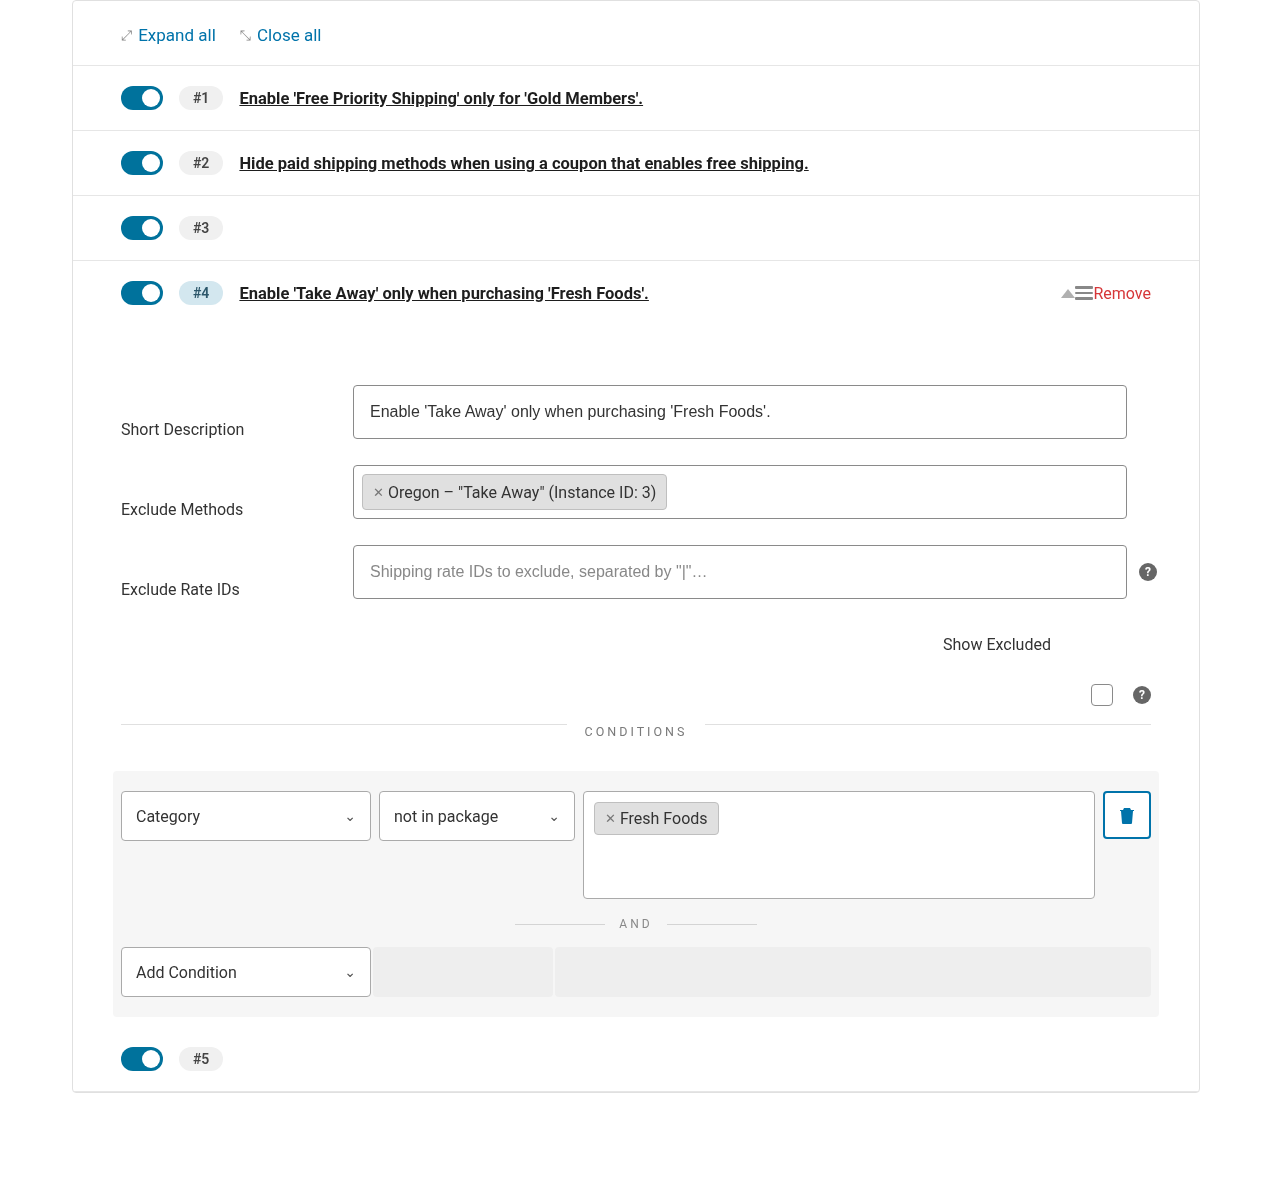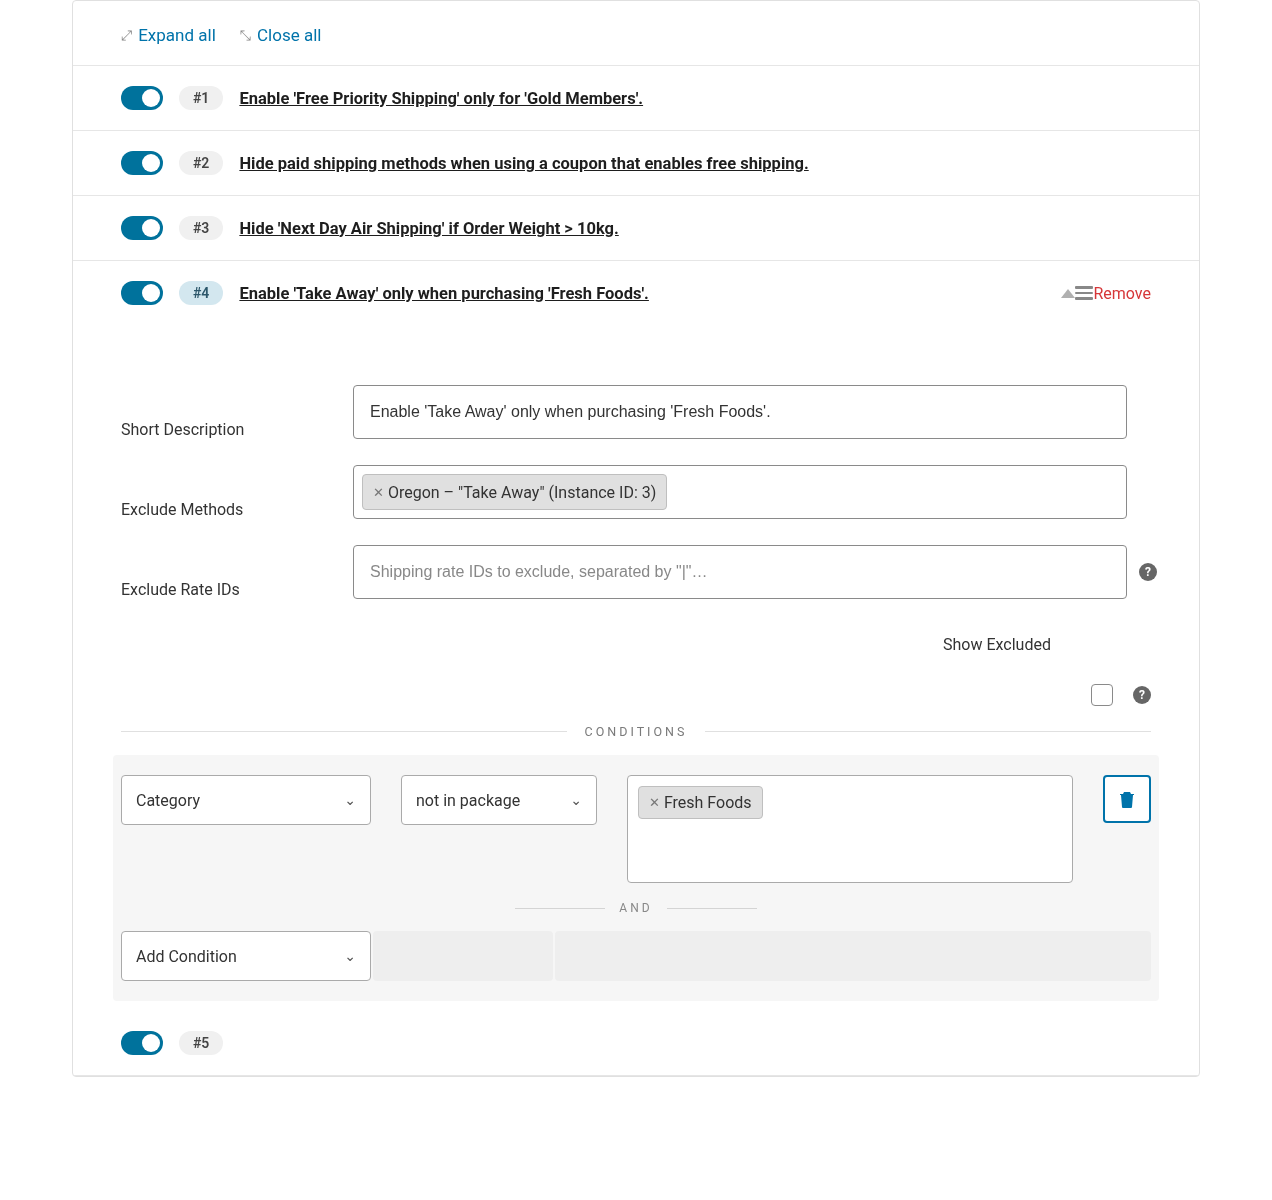--- a/index.html
+++ b/index.html
@@ -189,22 +189,21 @@
       color: #fff;
       display: inline-flex;
       align-items: center;
       justify-content: center;
       font-size: 12px;
       font-weight: 700;
       cursor: pointer;
     }
     .divider {
       display: flex;
-      align-items: center;
-      margin: 18px 0 16px;
+      margin: 18px 0 32px;
       gap: 18px;
     }
     .divider .line {
       flex: 1;
       height: 1px;
       background: #e0e0e0;
     }
     .divider .label {
       letter-spacing: 3px;
       font-size: 12.5px;
@@ -212,21 +211,21 @@
       white-space: nowrap;
     }
     .conditions-block {
       background: #f6f6f6;
       border-radius: 4px;
       padding: 20px 8px 20px 8px;
       margin: 0 -8px;
     }
     .condition-row {
       display: flex;
-      gap: 30px;
+      gap: 8px;
       align-items: flex-start;
     }
     .select-box {
       height: 50px;
       background: #fff;
       border: 1px solid #aaa;
       border-radius: 4px;
       display: flex;
       align-items: center;
       justify-content: space-between;
@@ -317,21 +316,20 @@
 
   <div class="rule-row">
     <div class="toggle"></div>
     <span class="badge">#2</span>
     <span class="rule-title">Hide paid shipping methods when using a coupon that enables free shipping.</span>
   </div>
 
   <div class="rule-row">
     <div class="toggle"></div>
     <span class="badge">#3</span>
-    <span class="rule-title">Hide 'Next Day Air Shipping' if Order Weight &gt; 10kg.</span>
   </div>
 
   <div class="rule-row">
     <div class="toggle"></div>
     <span class="badge active">#4</span>
     <span class="rule-title">Enable 'Take Away' only when purchasing 'Fresh Foods'.</span>
     <div class="rule-actions">
       <div class="caret-up"></div>
       <div class="hamburger">
           <span></span>

